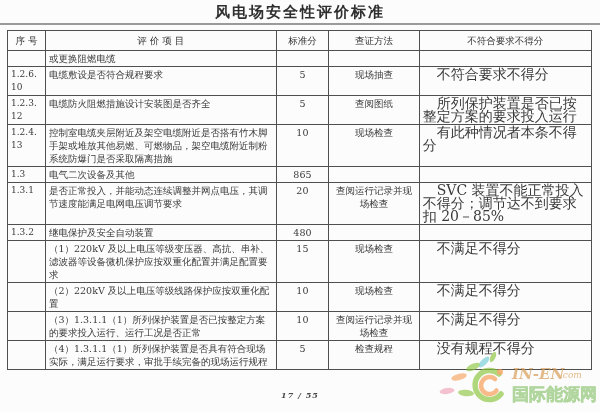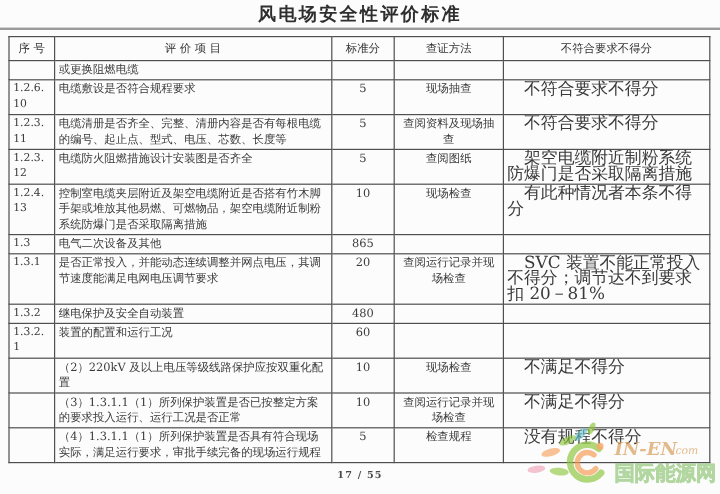--- a/index.html
+++ b/index.html
@@ -59,20 +59,21 @@
   td.c-method{text-align:center;padding:1px 4px;margin-left:23px;}
   td.c-criteria{font-size:14px;text-indent:1em;padding:1px 2px 1px 3px;}
   .page-footer{
     position:absolute;
     left:0;bottom:12px;width:100%;
     text-align:center;
     font-size:8px;
     font-weight:bold;
     letter-spacing:1px;
     color:#4a4a4a;
+    font-style:italic;
   }
   .watermark{
     position:absolute;
     left:436px;top:352px;
     opacity:0.85;
   }
 </style>
 </head>
 <body>
 
@@ -107,67 +108,60 @@
           <td class="c-criteria"></td>
         </tr>
         <tr>
           <td class="c-no">1.2.6.10</td>
           <td class="c-item">电缆敷设是否符合规程要求</td>
           <td class="c-score">5</td>
           <td class="c-method">现场抽查</td>
           <td class="c-criteria">不符合要求不得分</td>
         </tr>
         <tr>
-          <td class="c-no">1.2.3.11</td>
-          <td class="c-item">电缆清册是否齐全、完整、清册内容是否有每根电缆的编号、起止点、型式、电压、芯数、长度等</td>
-          <td class="c-score">5</td>
-          <td class="c-method">查阅资料及现场抽查</td>
-          <td class="c-criteria">不符合要求不得分</td>
-        </tr>
-        <tr>
           <td class="c-no">1.2.3.12</td>
           <td class="c-item">电缆防火阻燃措施设计安装图是否齐全</td>
           <td class="c-score">5</td>
           <td class="c-method">查阅图纸</td>
-          <td class="c-criteria">架空电缆附近制粉系统防爆门是否采取隔离措施</td>
+          <td class="c-criteria">所列保护装置是否已按整定方案的要求投入运行</td>
         </tr>
         <tr>
           <td class="c-no">1.2.4.13</td>
           <td class="c-item">控制室电缆夹层附近及架空电缆附近是否搭有竹木脚手架或堆放其他易燃、可燃物品，架空电缆附近制粉系统防爆门是否采取隔离措施</td>
           <td class="c-score">10</td>
           <td class="c-method">现场检查</td>
           <td class="c-criteria">有此种情况者本条不得分</td>
         </tr>
         <tr>
           <td class="c-no">1.3</td>
           <td class="c-item">电气二次设备及其他</td>
           <td class="c-score">865</td>
           <td class="c-method"></td>
           <td class="c-criteria"></td>
         </tr>
         <tr>
           <td class="c-no">1.3.1</td>
           <td class="c-item">是否正常投入，并能动态连续调整并网点电压，其调节速度能满足电网电压调节要求</td>
           <td class="c-score">20</td>
           <td class="c-method">查阅运行记录并现场检查</td>
-          <td class="c-criteria">SVC 装置不能正常投入不得分；调节达不到要求扣 20－81%</td>
+          <td class="c-criteria">SVC 装置不能正常投入不得分；调节达不到要求扣 20－85%</td>
         </tr>
         <tr>
           <td class="c-no">1.3.2</td>
           <td class="c-item">继电保护及安全自动装置</td>
           <td class="c-score">480</td>
           <td class="c-method"></td>
           <td class="c-criteria"></td>
         </tr>
         <tr>
-          <td class="c-no">1.3.2.1</td>
-          <td class="c-item">装置的配置和运行工况</td>
-          <td class="c-score">60</td>
-          <td class="c-method"></td>
-          <td class="c-criteria"></td>
+          <td class="c-no"></td>
+          <td class="c-item">（1）220kV 及以上电压等级变压器、高抗、串补、滤波器等设备微机保护应按双重化配置并满足配置要求</td>
+          <td class="c-score">15</td>
+          <td class="c-method">现场检查</td>
+          <td class="c-criteria">不满足不得分</td>
         </tr>
         <tr>
           <td class="c-no"></td>
           <td class="c-item">（2）220kV 及以上电压等级线路保护应按双重化配置</td>
           <td class="c-score">10</td>
           <td class="c-method">现场检查</td>
           <td class="c-criteria">不满足不得分</td>
         </tr>
         <tr>
           <td class="c-no"></td>

